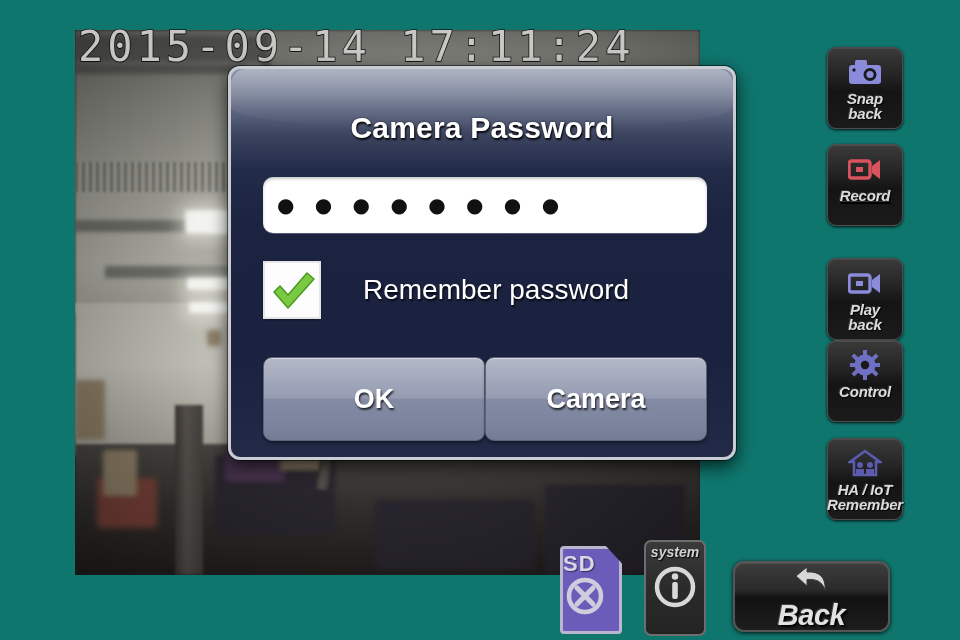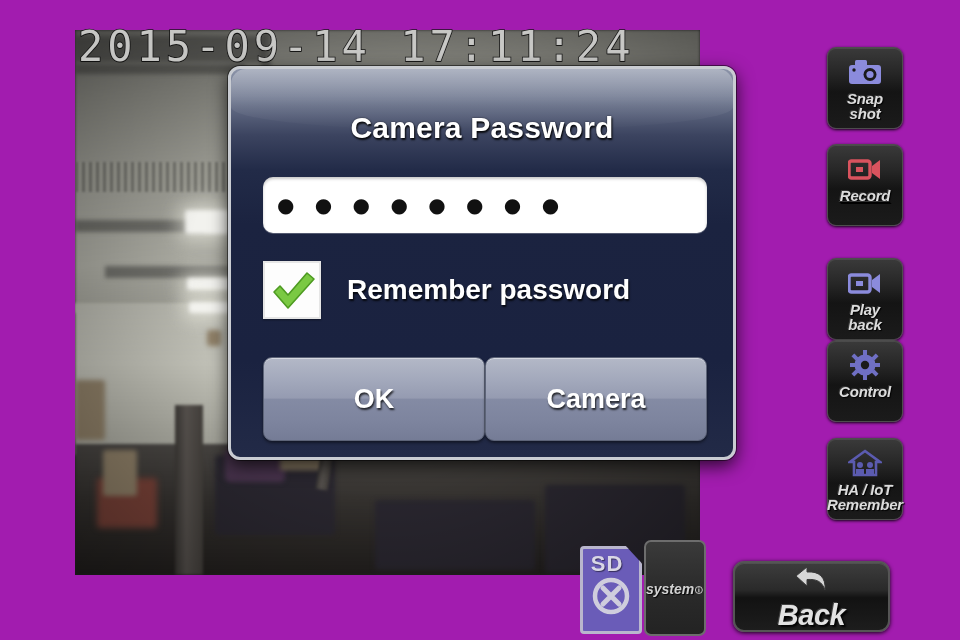--- a/index.html
+++ b/index.html
@@ -8,21 +8,21 @@
   }
   body {
     width: 960px; height: 640px;
     overflow: hidden;
     font-family: "Liberation Sans", sans-serif;
     position: relative;
     -webkit-font-smoothing: antialiased;
   }
   .app {
     position: absolute; inset: 0;
-    background: #a21caf;
+    background: #0f766e;
   }
 
   
   .video-area {
     position: absolute;
     left: 75px; top: 30px;
     width: 625px; height: 545px;
     overflow: hidden;
     background: #2a2a2a;
   }
@@ -179,24 +179,24 @@
     width: 58px; height: 58px;
     background: #fdfdfd;
     border: 2px solid #e6e6e6;
     box-sizing: border-box;
     position: relative;
     flex: 0 0 auto;
     box-shadow: 0 1px 2px rgba(0,0,0,.4);
   }
   .checkbox svg { position: absolute; left: 4px; top: 5px; }
   .remember-label {
-    margin-left: 26px;
+    margin-left: 42px;
     color: #ffffff;
     font-size: 28px;
-    font-weight: bold;
+    font-weight: normal;
     text-shadow: 1px 2px 2px rgba(0,0,0,0.8);
     white-space: nowrap;
   }
   .btn-row {
     position: absolute;
     left: 32px; top: 288px;
     width: 444px;
     display: flex;
     justify-content: space-between;
   }
@@ -252,47 +252,47 @@
     text-align: center;
     text-shadow: 1px 1px 1px rgba(0,0,0,.95), -1px -1px 0 rgba(90,90,90,.5);
     margin-top: 2px;
     white-space: pre-line;
     letter-spacing: -0.2px;
   }
 
   
   .sd-icon {
     position: absolute;
-    left: 580px; top: 546px;
+    left: 560px; top: 546px;
     width: 62px; height: 88px;
     background: #6a5cb8;
     border: 3px solid #b9b6cd;
     box-sizing: border-box;
     border-radius: 4px;
     z-index: 8;
     clip-path: polygon(0 0, 74% 0, 100% 20%, 100% 100%, 0 100%);
-    display: flex; flex-direction: column; align-items: center;
+    display: flex; flex-direction: column; 
     padding-top: 4px;
   }
   .sd-text {
     color: #d9d7e6; font-size: 22px; font-weight: bold;
     letter-spacing: 1px; line-height: 22px;
     text-shadow: 1px 1px 1px rgba(0,0,0,.5);
     margin-right: 8px;
   }
   .sys-icon {
     position: absolute;
     left: 644px; top: 540px;
     width: 62px; height: 96px;
     background: linear-gradient(180deg, #3a3a3a 0%, #2b2b2b 50%, #232323 100%);
     border: 2px solid #6d6d6d;
     box-sizing: border-box;
     border-radius: 7px;
     z-index: 8;
-    display: flex; flex-direction: row; align-items: center;
+    display: flex; flex-direction: column; align-items: center;
     padding-top: 3px;
   }
   .sys-text {
     color: #d2d2d2; font-size: 14px; font-weight: bold; font-style: italic;
     line-height: 15px;
     text-shadow: 1px 1px 1px rgba(0,0,0,.9);
   }
   .back-btn {
     position: absolute;
     left: 733px; top: 561px;
@@ -386,21 +386,21 @@
       <span class="side-ico">
         <svg width="34" height="26" viewBox="0 0 34 26">
           <rect x="1" y="6" width="32" height="19" rx="3" fill="#8b8bdc"></rect>
           <rect x="7" y="1" width="12" height="6" rx="1.5" fill="#8b8bdc"></rect>
           <circle cx="22" cy="15.5" r="6.5" fill="#1b1b1b"></circle>
           <circle cx="22" cy="15.5" r="3.6" fill="#8b8bdc"></circle>
           <circle cx="6" cy="11" r="1.7" fill="#1b1b1b"></circle>
         </svg>
       </span>
       <span class="side-label">Snap
-shot</span>
+back</span>
     </div>
 
     <div class="side-btn" style="top:144px;text-decoration:underline;">
       <span class="side-ico">
         <svg width="34" height="26" viewBox="0 0 34 26">
           <rect x="1" y="5" width="21" height="17" rx="2.5" fill="none" stroke="#d9535e" stroke-width="3.4"></rect>
           <rect x="8" y="11" width="7" height="5" fill="#d9535e"></rect>
           <path d="M24 10 L32 4 L32 23 L24 17 Z" fill="#d9535e"></path>
         </svg>
       </span>

